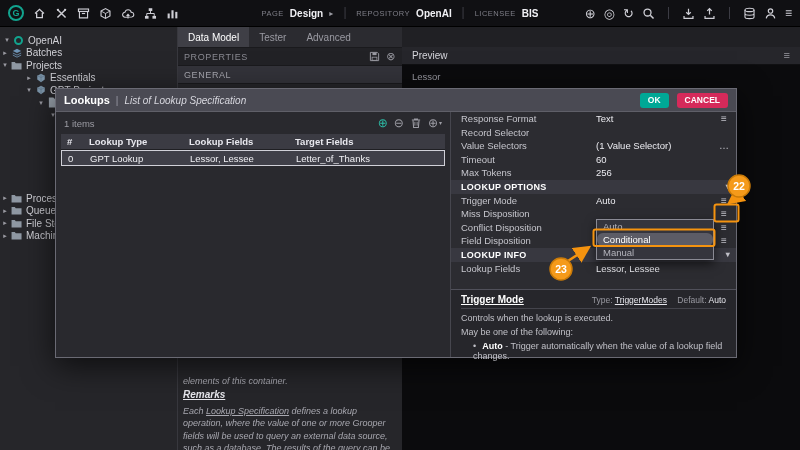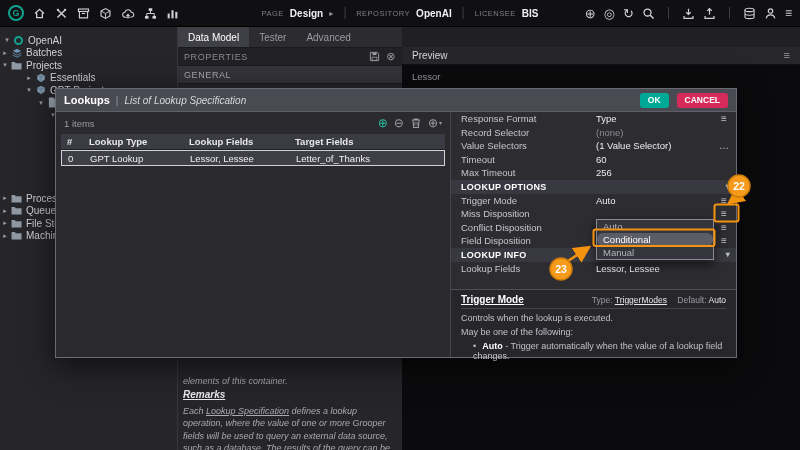--- a/index.html
+++ b/index.html
@@ -411,38 +411,37 @@
             <span class="c2">GPT Lookup</span>
             <span class="c3">Lessor, Lessee</span>
             <span class="c4">Letter_of_Thanks</span>
           </div>
         </div>
       </div>
 
       <div class="m-right">
         <div class="prow">
           <span class="plabel">Response Format</span>
-          <span class="pval">Type</span>
+          <span class="pval">Text</span>
           <span class="picon">≡</span>
         </div>
         <div class="prow">
           <span class="plabel">Record Selector</span>
-          <span class="pval dim">(none)</span>
         </div>
         <div class="prow">
           <span class="plabel">Value Selectors</span>
           <span class="pval">(1 Value Selector)</span>
           <span class="picon">…</span>
         </div>
         <div class="prow">
           <span class="plabel">Timeout</span>
           <span class="pval">60</span>
         </div>
         <div class="prow">
-          <span class="plabel">Max Timeout</span>
+          <span class="plabel">Max Tokens</span>
           <span class="pval">256</span>
         </div>
         <div class="psec">
           <span>LOOKUP OPTIONS</span>
           <span class="chev">▾</span>
         </div>
         <div class="prow">
           <span class="plabel">Trigger Mode</span>
           <span class="pval">Auto</span>
           <span class="picon">≡</span>

